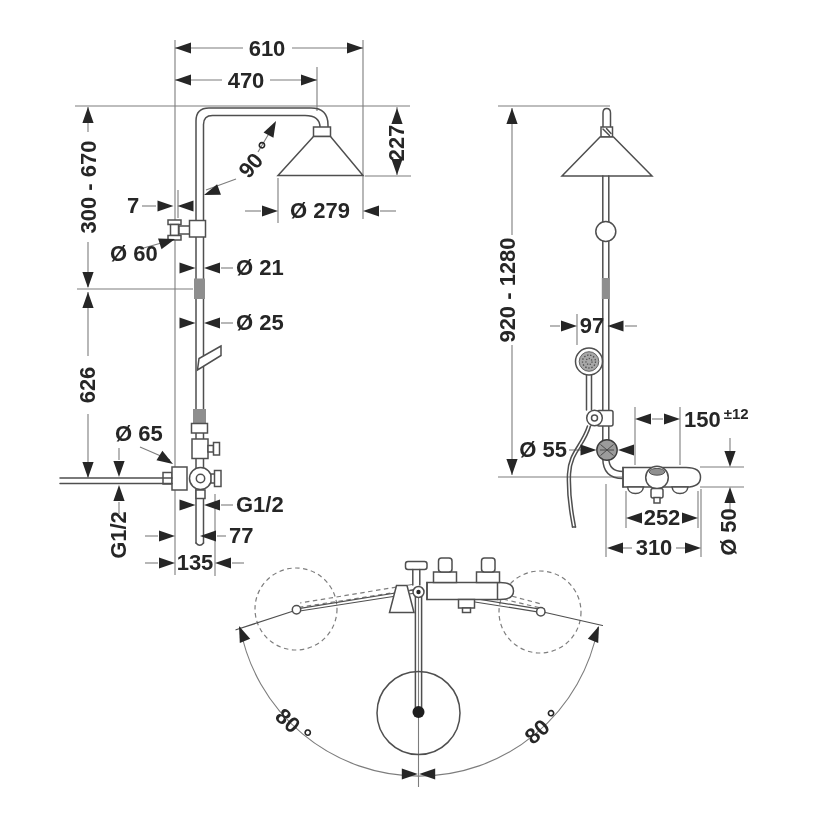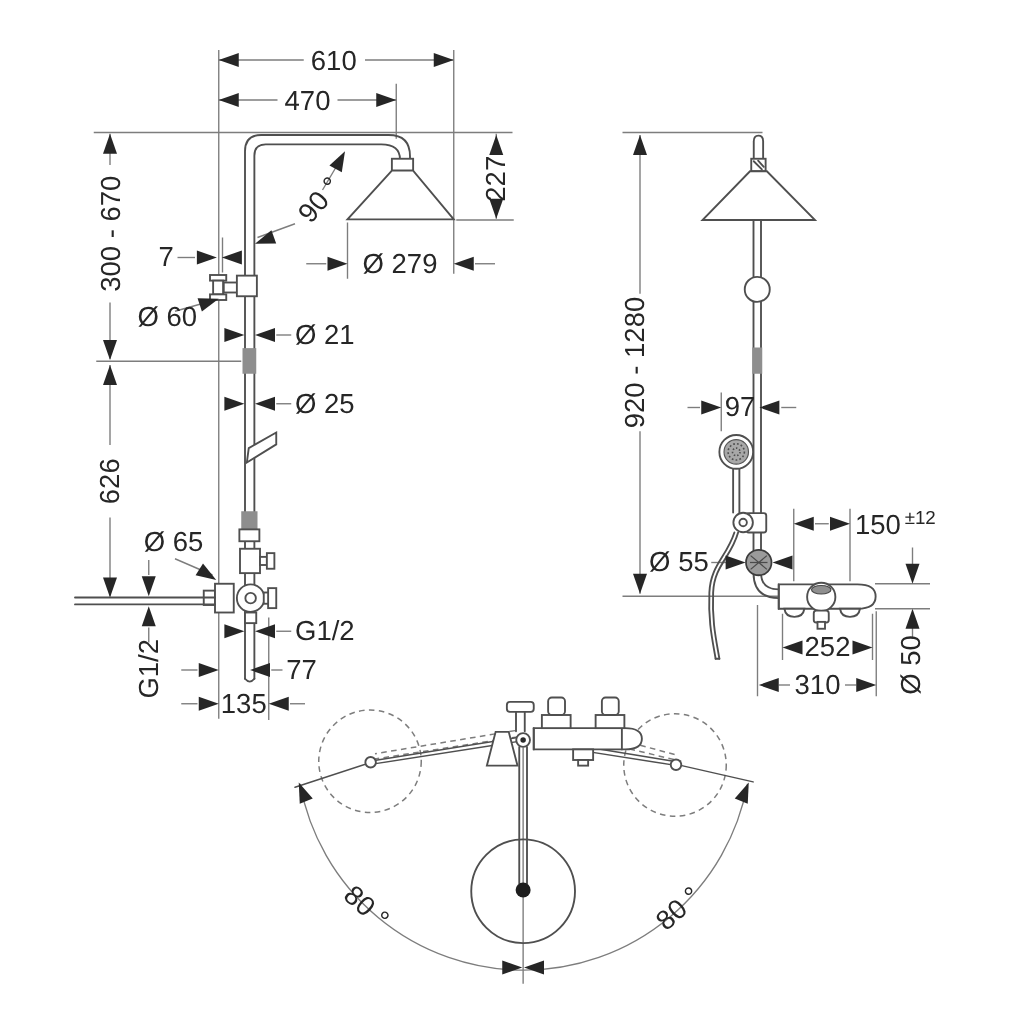--- a/index.html
+++ b/index.html
@@ -1,16 +1,16 @@
 <!DOCTYPE html>
 <html style="--c-background: #ffffff; --c-line: #7d7d7d; --c-object_line: #4f4f4f; --c-text: #262626; --c-pipe_fill: #8e8e8e;"><head>
 <meta charset="utf-8">
 <style>
   html,body{margin:0;padding:0;background:#fff;}
-  .canvas{width:825px;height:825px;background:var(--c-background,#fff);position:relative;overflow:hidden;}
+  .canvas{width:825px;height:825px;background:var(--c-background,#fff);position:relative;overflow:hidden;font-weight:bold;}
   svg{display:block;}
   .thin{stroke:var(--c-line,#7d7d7d);stroke-width:1.1;fill:none;}
   .obj{stroke:var(--c-object_line,#4f4f4f);stroke-width:1.5;fill:none;stroke-linecap:round;}
   .objw{stroke:var(--c-object_line,#4f4f4f);stroke-width:1.5;fill:#fff;}
   .grayfill{fill:var(--c-pipe_fill,#8e8e8e);stroke:none;}
   .dashed{stroke:var(--c-line,#828282);stroke-width:1.2;fill:none;stroke-dasharray:4.5 3.5;}
   .dim{font-family:"Liberation Sans",sans-serif;font-size:22px;fill:var(--c-text,#262626);}
   .sup{font-size:15px;}
   .arrows{fill:var(--c-text,#262626);}
   text{user-select:none;}

